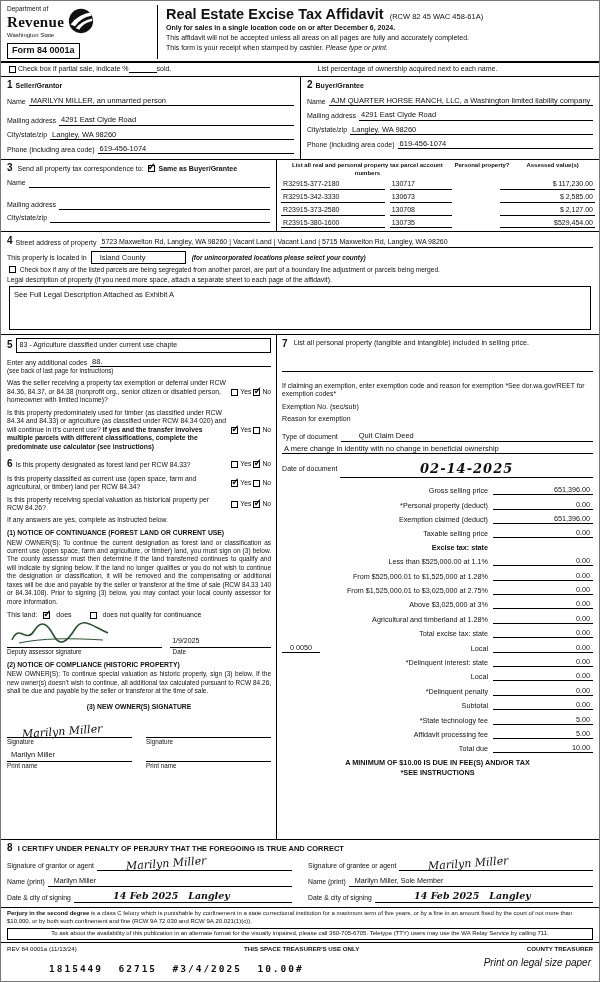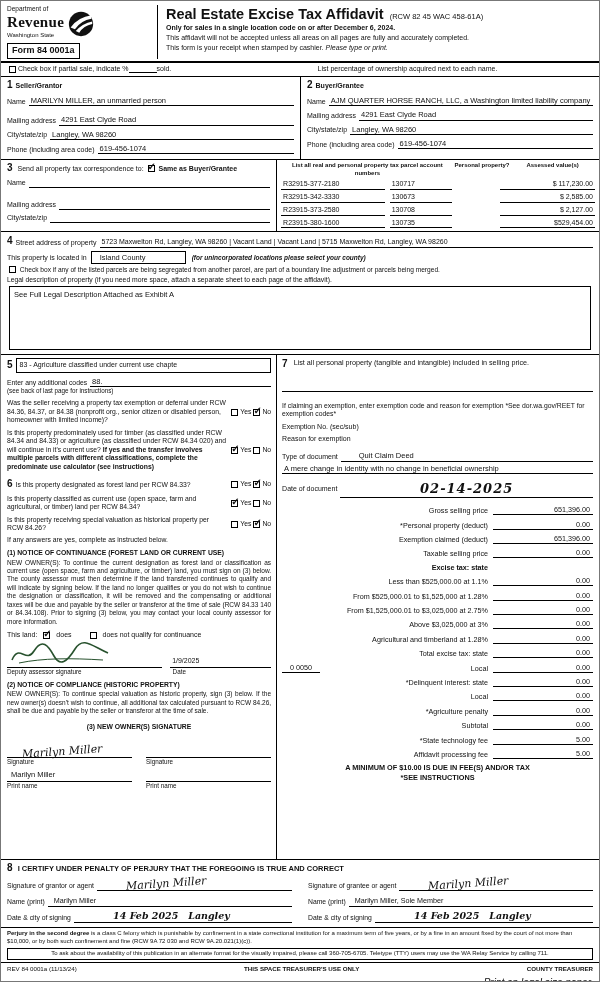--- a/index.html
+++ b/index.html
@@ -9,21 +9,21 @@
     font-family:"Liberation Sans", sans-serif; font-size:7.5px; line-height:1.25;
     position:relative; overflow:hidden; border:1px solid #777;
   }
   b,.b { font-weight:700; }
   .i { font-style:italic; }
   .pre { white-space:pre; }
 
   
   .header { display:flex; padding:4px 6px 2px; border-bottom:2px solid #000; }
   .hleft { width:150px; }
-  .logo-row { display:flex; align-items:flex-end; gap:4px; }
+  .logo-row { display:flex; align-items:center; gap:4px; }
   .dept-small { font-size:6.5px; }
   .dept-name { font-size:15px; font-weight:700; font-family:"Liberation Serif", serif; letter-spacing:.3px; }
   .dept-state { font-size:6px; }
   .form-no { display:inline-block; border:1px solid #000; padding:1px 4px; font-weight:700; font-size:9px; margin-top:4px; }
   .hright { flex:1; border-left:1.5px solid #000; padding-left:8px; }
   .title { font-size:14.5px; font-weight:700; }
   .rcw { font-size:7.5px; margin-left:4px; }
   .instr { font-size:7px; margin-top:1px; }
 
   
@@ -52,21 +52,21 @@
   .ph1 { width:55%; } .ph2 { width:18%; } .ph3 { width:27%; }
   .prow { display:flex; align-items:flex-end; margin-top:3px; font-size:7px; }
   .pnum { width:33%; border-bottom:1px solid #000; padding-left:2px; }
   .pacc { width:20%; border-bottom:1px solid #000; margin-left:5px; padding-left:2px; }
   .ppp { width:15%; }
   .pval { flex:1; border-bottom:1px solid #000; text-align:right; padding-right:2px; }
 
   
   .sec4 { padding:2px 6px 4px; border-bottom:1px solid #000; }
   .countybox { display:inline-block; border:1px solid #000; padding:1px 8px; font-size:7.5px; margin:0 4px -2px 2px; min-width:95px; }
-  .legalbox { border:1px solid #000; height:64px; margin:2px 2px 0; padding:3px 4px; font-size:7.5px; }
+  .legalbox { border:1px solid #000; height:44px; margin:2px 2px 0; padding:3px 4px; font-size:7.5px; }
 
   
   .main { display:flex; border-bottom:1.5px solid #000; min-height:505px; }
   .mleft { width:46%; padding:3px 5px 4px 6px; }
   .mright { width:54%; border-left:1px solid #000; padding:3px 6px 4px 5px; }
 
   .codebox { flex:1; border:1px solid #000; padding:2px 3px; font-size:7px; }
   .fineprint { font-size:6.3px; }
   .qrow { display:flex; gap:3px; margin-top:4px; align-items:center; }
   .qtext { flex:1; font-size:6.8px; }
@@ -476,34 +476,38 @@
           </div>
         <div class="mrow">
             <span class="mlabel">*Delinquent interest: state</span>
             <span class="mval">0.00</span>
           </div>
         <div class="mrow">
             <span class="mlabel">Local</span>
             <span class="mval">0.00</span>
           </div>
         <div class="mrow">
-            <span class="mlabel">*Agriculture penalty</span>
+            <span class="mlabel">*Delinquent penalty</span>
             <span class="mval">0.00</span>
           </div>
         <div class="mrow">
             <span class="mlabel">Subtotal</span>
             <span class="mval">0.00</span>
           </div>
         <div class="mrow">
             <span class="mlabel">*State technology fee</span>
             <span class="mval">5.00</span>
           </div>
         <div class="mrow">
             <span class="mlabel">Affidavit processing fee</span>
             <span class="mval">5.00</span>
+          </div>
+        <div class="mrow">
+            <span class="mlabel">Total due</span>
+            <span class="mval">10.00</span>
           </div>
       </div>
 
       <div class="centernote">A MINIMUM OF $10.00 IS DUE IN FEE(S) AND/OR TAX</div>
       <div class="centernote" style="margin-top:1px">*SEE INSTRUCTIONS</div>
     </div>
   </div>
 
   <div class="s8">
     <div class="s8head">

